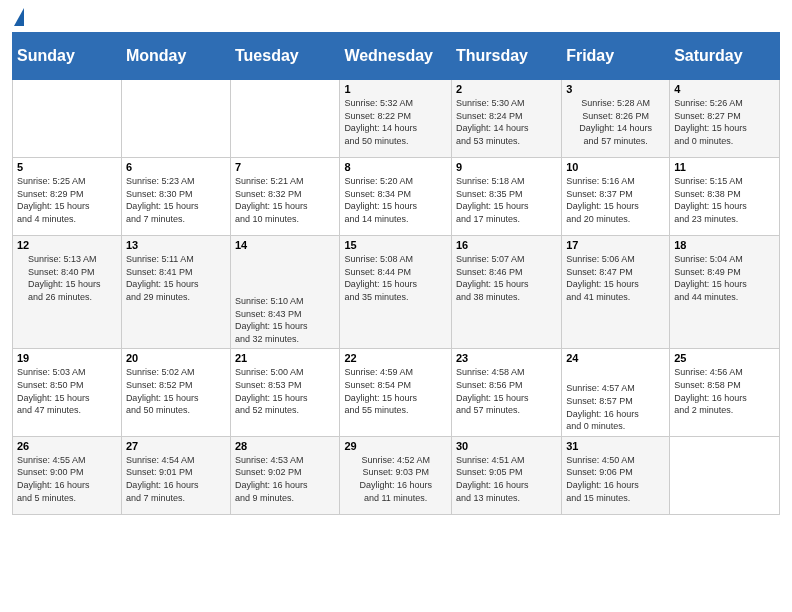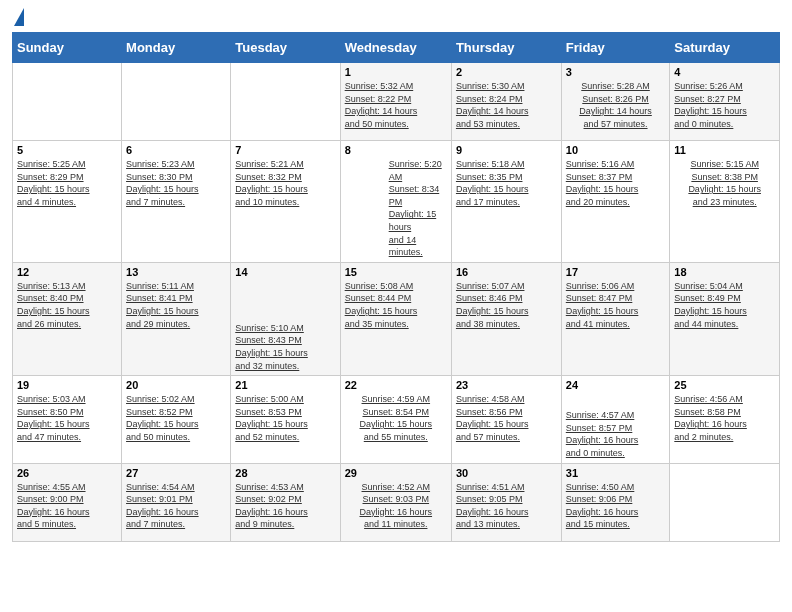--- a/index.html
+++ b/index.html
@@ -56,23 +56,23 @@
       color: #555;
     }
     table {
       width: 100%;
       border-collapse: collapse;
       font-size: 9.5px;
     }
     thead tr th {
       background: #2e6db4;
       color: #fff;
-      padding: 7px 4px;
+      padding: 14px 4px;
       text-align: left;
-      font-size: 13px;
+      font-size: 16px;
       font-weight: bold;
       border: 1px solid #2e6db4;
     }
     tbody tr td {
       border: 1px solid #ccc;
       vertical-align: top;
       padding: 3px 4px;
       height: 78px;
       width: 113px;
     }
@@ -85,21 +85,20 @@
     .day-num {
       font-weight: bold;
       font-size: 11px;
       margin-bottom: 2px;
       display: block;
     }
     .cell-content {
       font-size: 9px;
       line-height: 1.4;
       color: #333;
-      text-decoration: underline;
     }
     .empty-cell {
       background: #fff !important;
     }
   </style>
 </head>
 <body>
 
 <div class="page">
   <div class="header">
@@ -181,51 +180,51 @@
           </td>
           <td>
             <span class="day-num">7</span>
             <div class="cell-content" style="white-space: pre-line;">Sunrise: 5:21 AM
 Sunset: 8:32 PM
 Daylight: 15 hours
 and 10 minutes.</div>
           </td>
           <td>
             <span class="day-num">8</span>
-            <div class="cell-content" style="white-space: pre-line; margin-left: 44px;">Sunrise: 5:20 AM
+            <div class="cell-content" style="white-space: pre-line;">Sunrise: 5:20 AM
 Sunset: 8:34 PM
 Daylight: 15 hours
 and 14 minutes.</div>
           </td>
           <td>
             <span class="day-num">9</span>
             <div class="cell-content" style="white-space: pre-line;">Sunrise: 5:18 AM
 Sunset: 8:35 PM
 Daylight: 15 hours
 and 17 minutes.</div>
           </td>
           <td>
             <span class="day-num">10</span>
             <div class="cell-content" style="white-space: pre-line;">Sunrise: 5:16 AM
 Sunset: 8:37 PM
 Daylight: 15 hours
 and 20 minutes.</div>
           </td>
           <td>
             <span class="day-num">11</span>
-            <div class="cell-content" style="white-space: pre-line; text-align: center;">Sunrise: 5:15 AM
+            <div class="cell-content" style="white-space: pre-line;">Sunrise: 5:15 AM
 Sunset: 8:38 PM
 Daylight: 15 hours
 and 23 minutes.</div>
           </td>
         </tr>
         <tr>
           <td>
             <span class="day-num">12</span>
-            <div class="cell-content" style="white-space: pre-line;">Sunrise: 5:13 AM
+            <div class="cell-content" style="white-space: pre-line; margin-left: 11px;">Sunrise: 5:13 AM
 Sunset: 8:40 PM
 Daylight: 15 hours
 and 26 minutes.</div>
           </td>
           <td>
             <span class="day-num">13</span>
             <div class="cell-content" style="white-space: pre-line;">Sunrise: 5:11 AM
 Sunset: 8:41 PM
 Daylight: 15 hours
 and 29 minutes.</div>
@@ -283,21 +282,21 @@
           </td>
           <td>
             <span class="day-num">21</span>
             <div class="cell-content" style="white-space: pre-line;">Sunrise: 5:00 AM
 Sunset: 8:53 PM
 Daylight: 15 hours
 and 52 minutes.</div>
           </td>
           <td>
             <span class="day-num">22</span>
-            <div class="cell-content" style="white-space: pre-line; text-align: center;">Sunrise: 4:59 AM
+            <div class="cell-content" style="white-space: pre-line;">Sunrise: 4:59 AM
 Sunset: 8:54 PM
 Daylight: 15 hours
 and 55 minutes.</div>
           </td>
           <td>
             <span class="day-num">23</span>
             <div class="cell-content" style="white-space: pre-line;">Sunrise: 4:58 AM
 Sunset: 8:56 PM
 Daylight: 15 hours
 and 57 minutes.</div>

